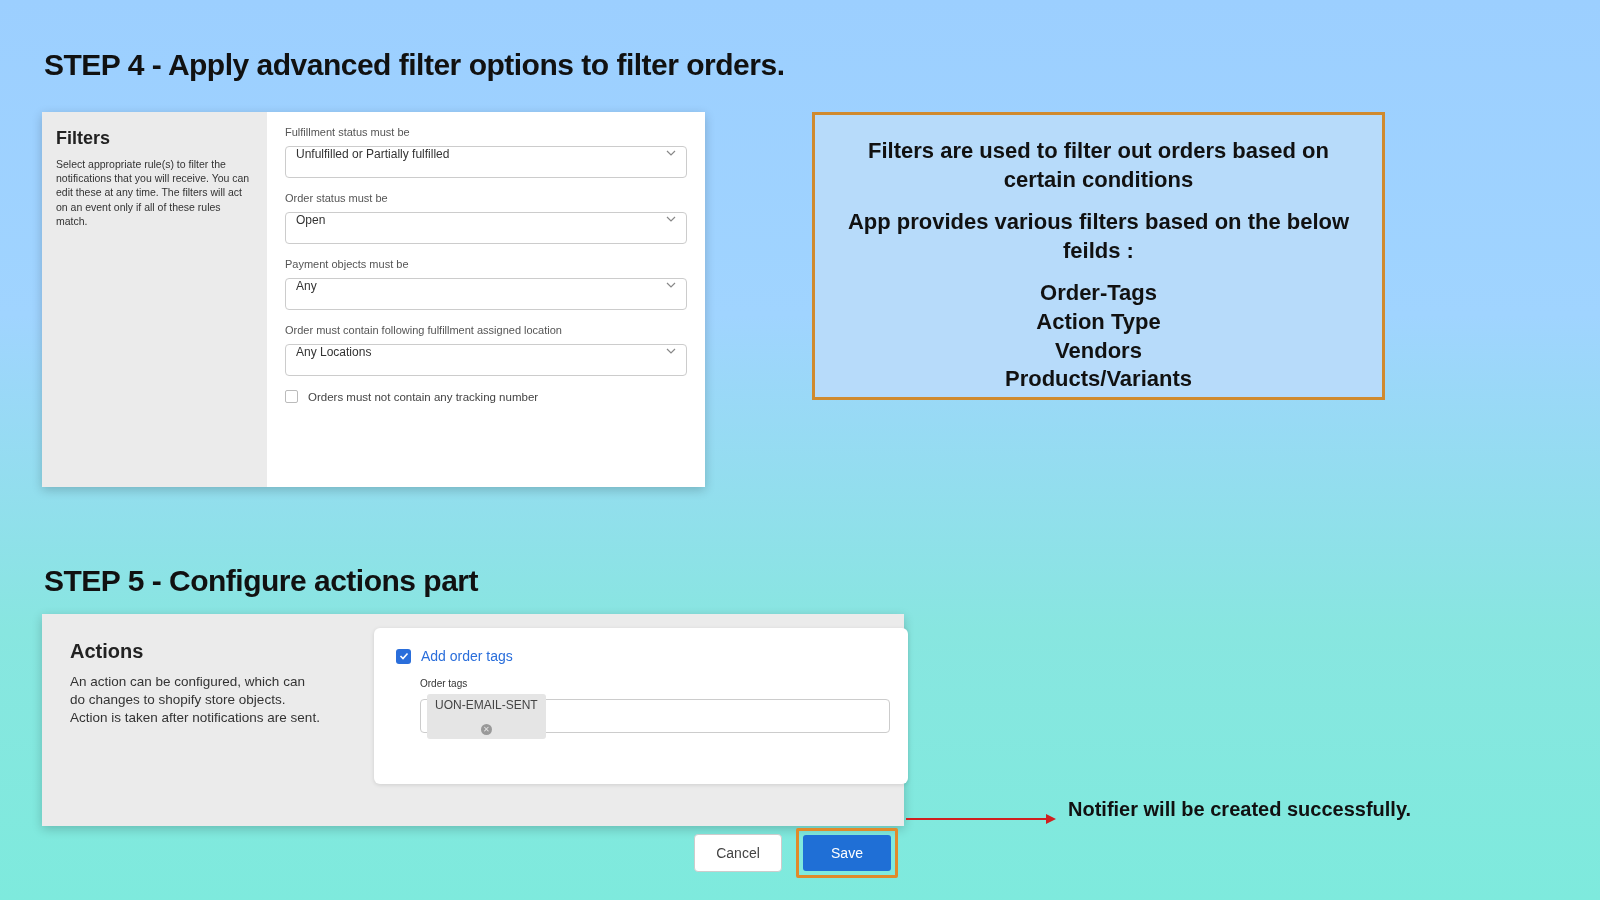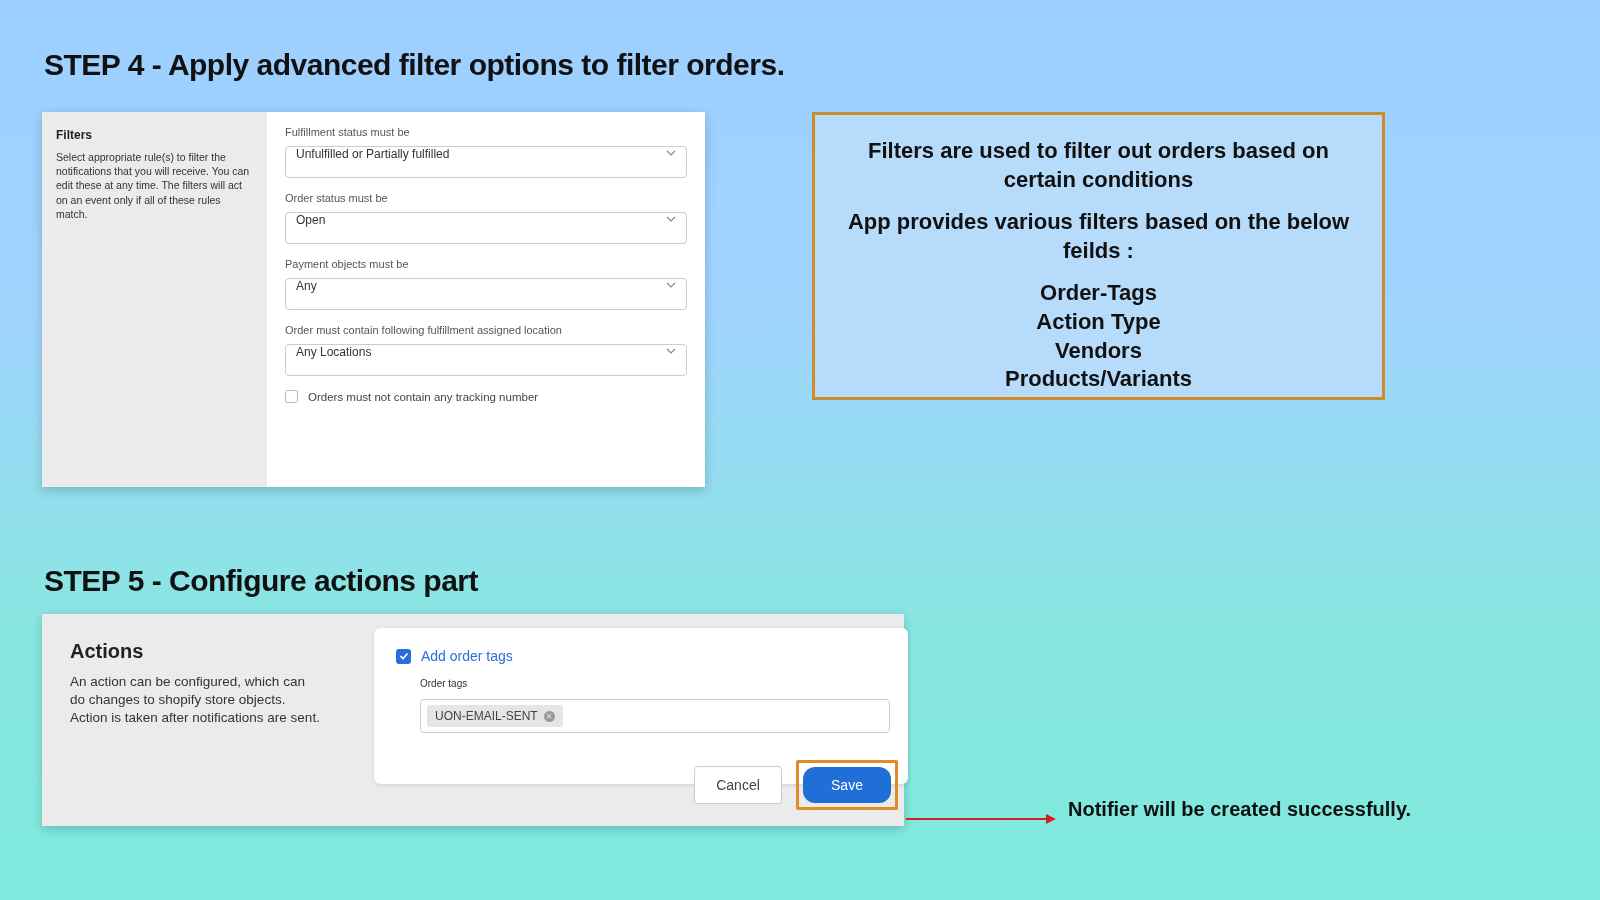--- a/index.html
+++ b/index.html
@@ -28,21 +28,21 @@
     background: #fff;
     box-shadow: 0 3px 10px rgba(0,0,0,0.2);
     display: flex;
   }
   .filters-sidebar {
     width: 225px;
     background: #ebebeb;
     padding: 16px 14px;
   }
   .filters-sidebar h3 {
-    font-size: 12px; font-weight: 700; color: #222; margin-bottom: 8px;
+    font-size: 18px; font-weight: 700; color: #222; margin-bottom: 8px;
   }
   .filters-sidebar p {
     font-size: 10.5px; color: #333; line-height: 1.35;
   }
   .filters-form {
     flex: 1;
     padding: 14px 18px;
   }
   .field-group { margin-bottom: 14px; }
   .field-label {
@@ -118,42 +118,42 @@
   .tags-input {
     margin-left: 24px;
     width: 470px; height: 34px;
     border: 1px solid #ccc; border-radius: 4px;
     background: #fff;
     display: flex; align-items: center; padding: 0 6px;
   }
   .tag-chip {
     background: #e5e5e5; border-radius: 3px;
     padding: 4px 8px; font-size: 12px; color: #444;
-    display: flex; align-items: center; gap: 6px;
+    display: flex; align-items: center; gap: 12px; flex-direction: column;
   }
   .tag-x {
     width: 11px; height: 11px; border-radius: 50%; background: #999;
     display: inline-flex; align-items: center; justify-content: center;
     font-size: 8px; color: #e5e5e5;
   }
 
   .buttons-row {
-    position: absolute; left: 694px; top: 760px;
+    position: absolute; left: 694px; top: 828px;
     display: flex; gap: 14px; align-items: center;
   }
   .cancel-btn {
     width: 88px; height: 38px; background: #fff; border: 1px solid #ccc; border-radius: 4px;
     font-size: 14px; color: #444; display: flex; align-items: center; justify-content: center;
     cursor: pointer;
   }
   .save-wrap {
     border: 3px solid #e08a2a; padding: 4px; border-radius: 2px;
   }
   .save-btn {
-    width: 88px; height: 36px; background: #1f6fd6; border-radius: 12px;
+    width: 88px; height: 36px; background: #1f6fd6; border-radius: 3px;
     font-size: 14px; color: #fff; display: flex; align-items: center; justify-content: center;
     cursor: pointer;
   }
 
   
   .arrow {
     position: absolute; left: 906px; top: 812px;
     width: 150px; height: 14px;
   }
   .save-note {

